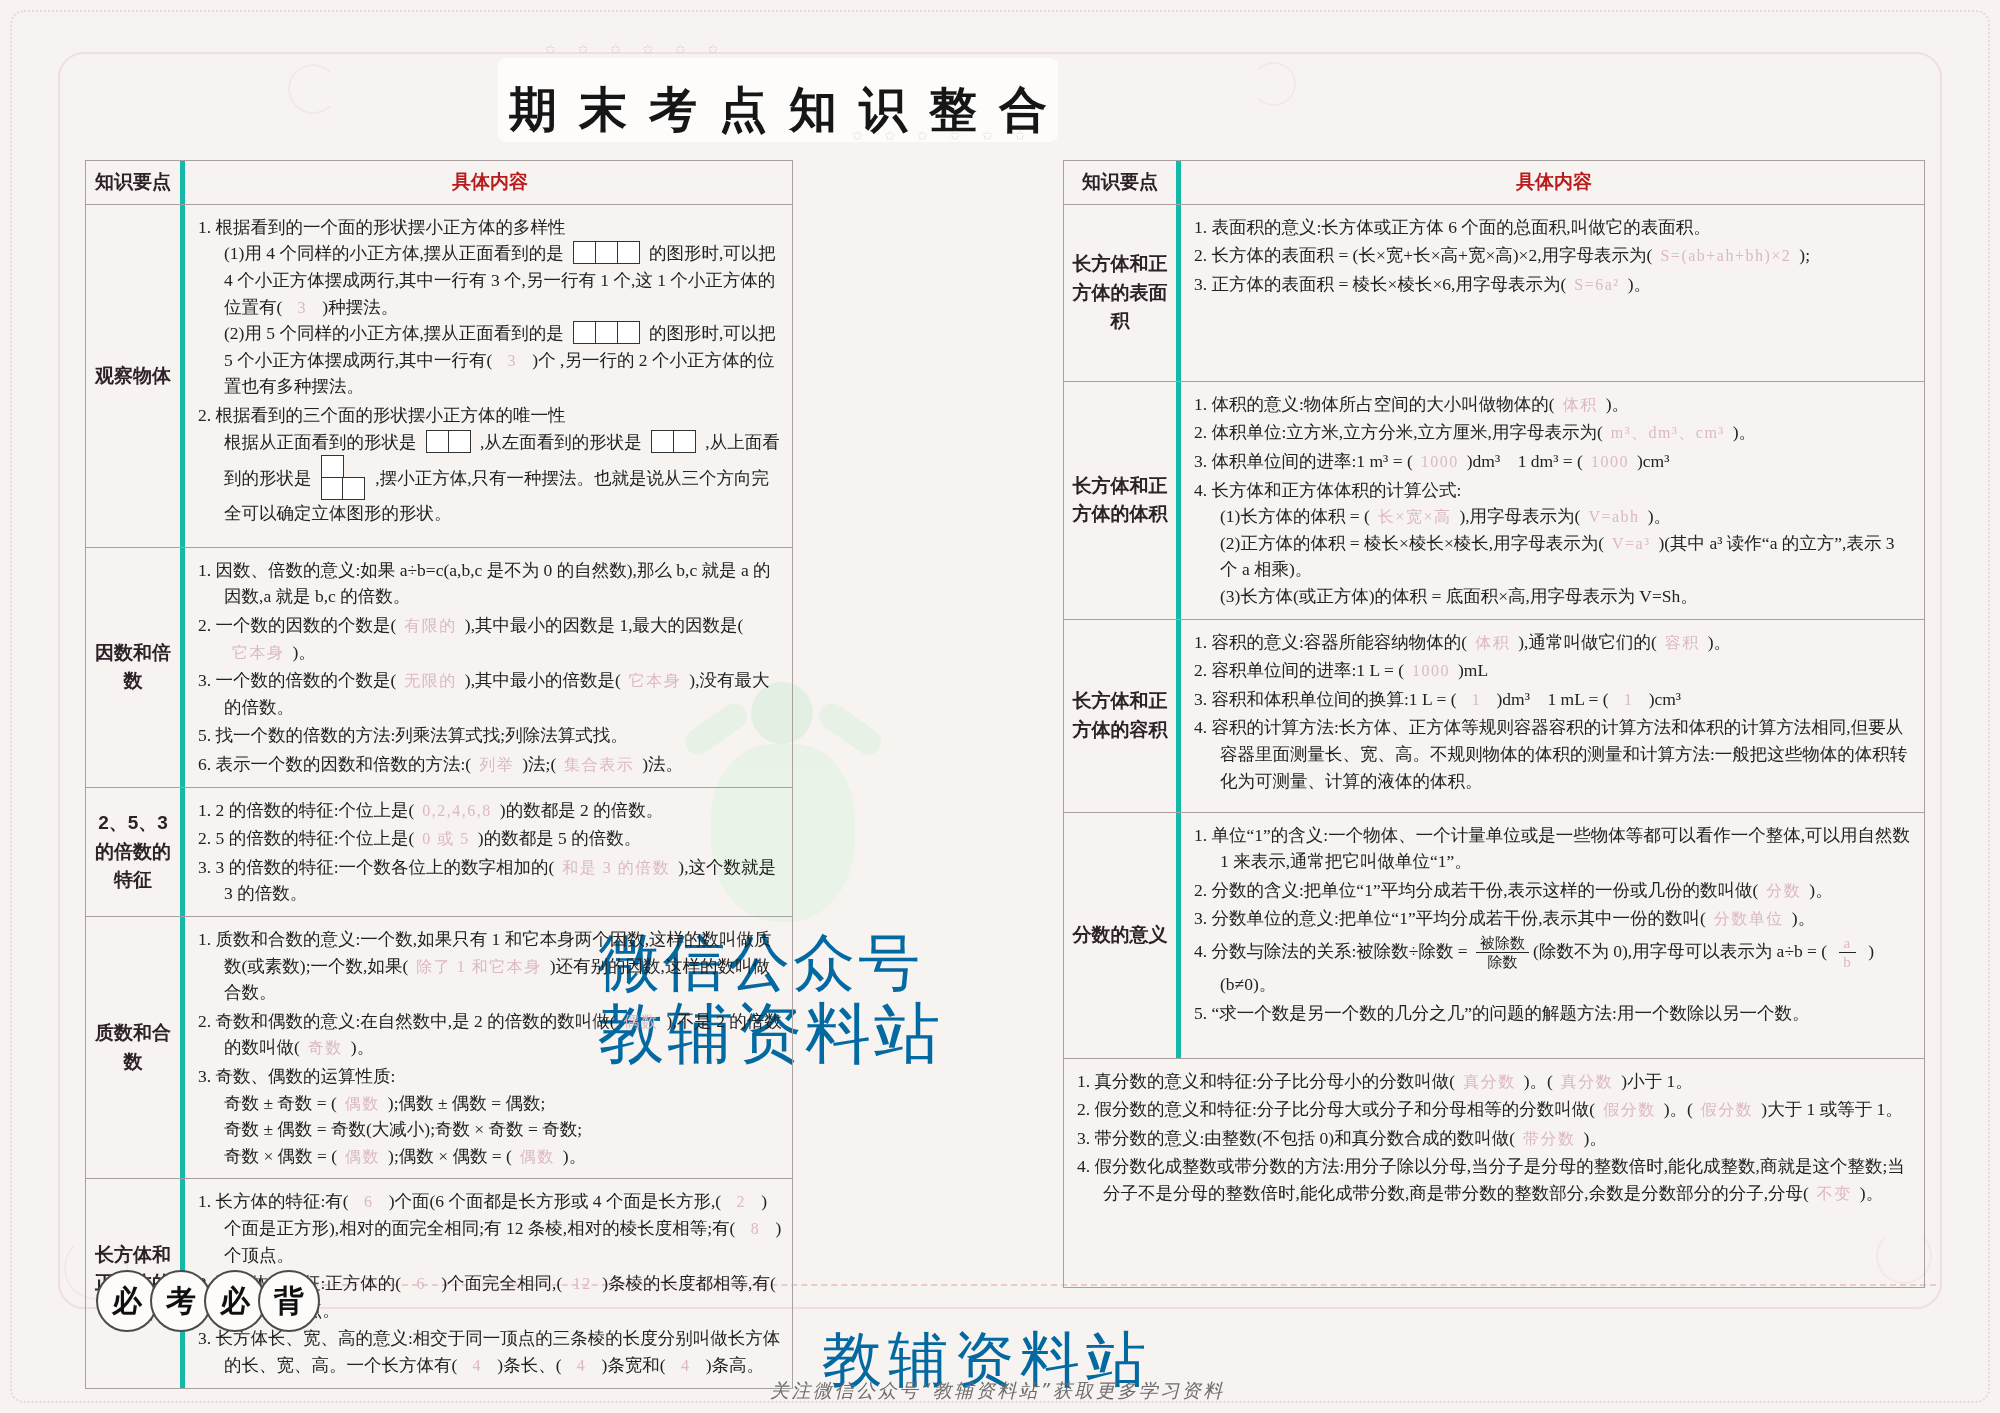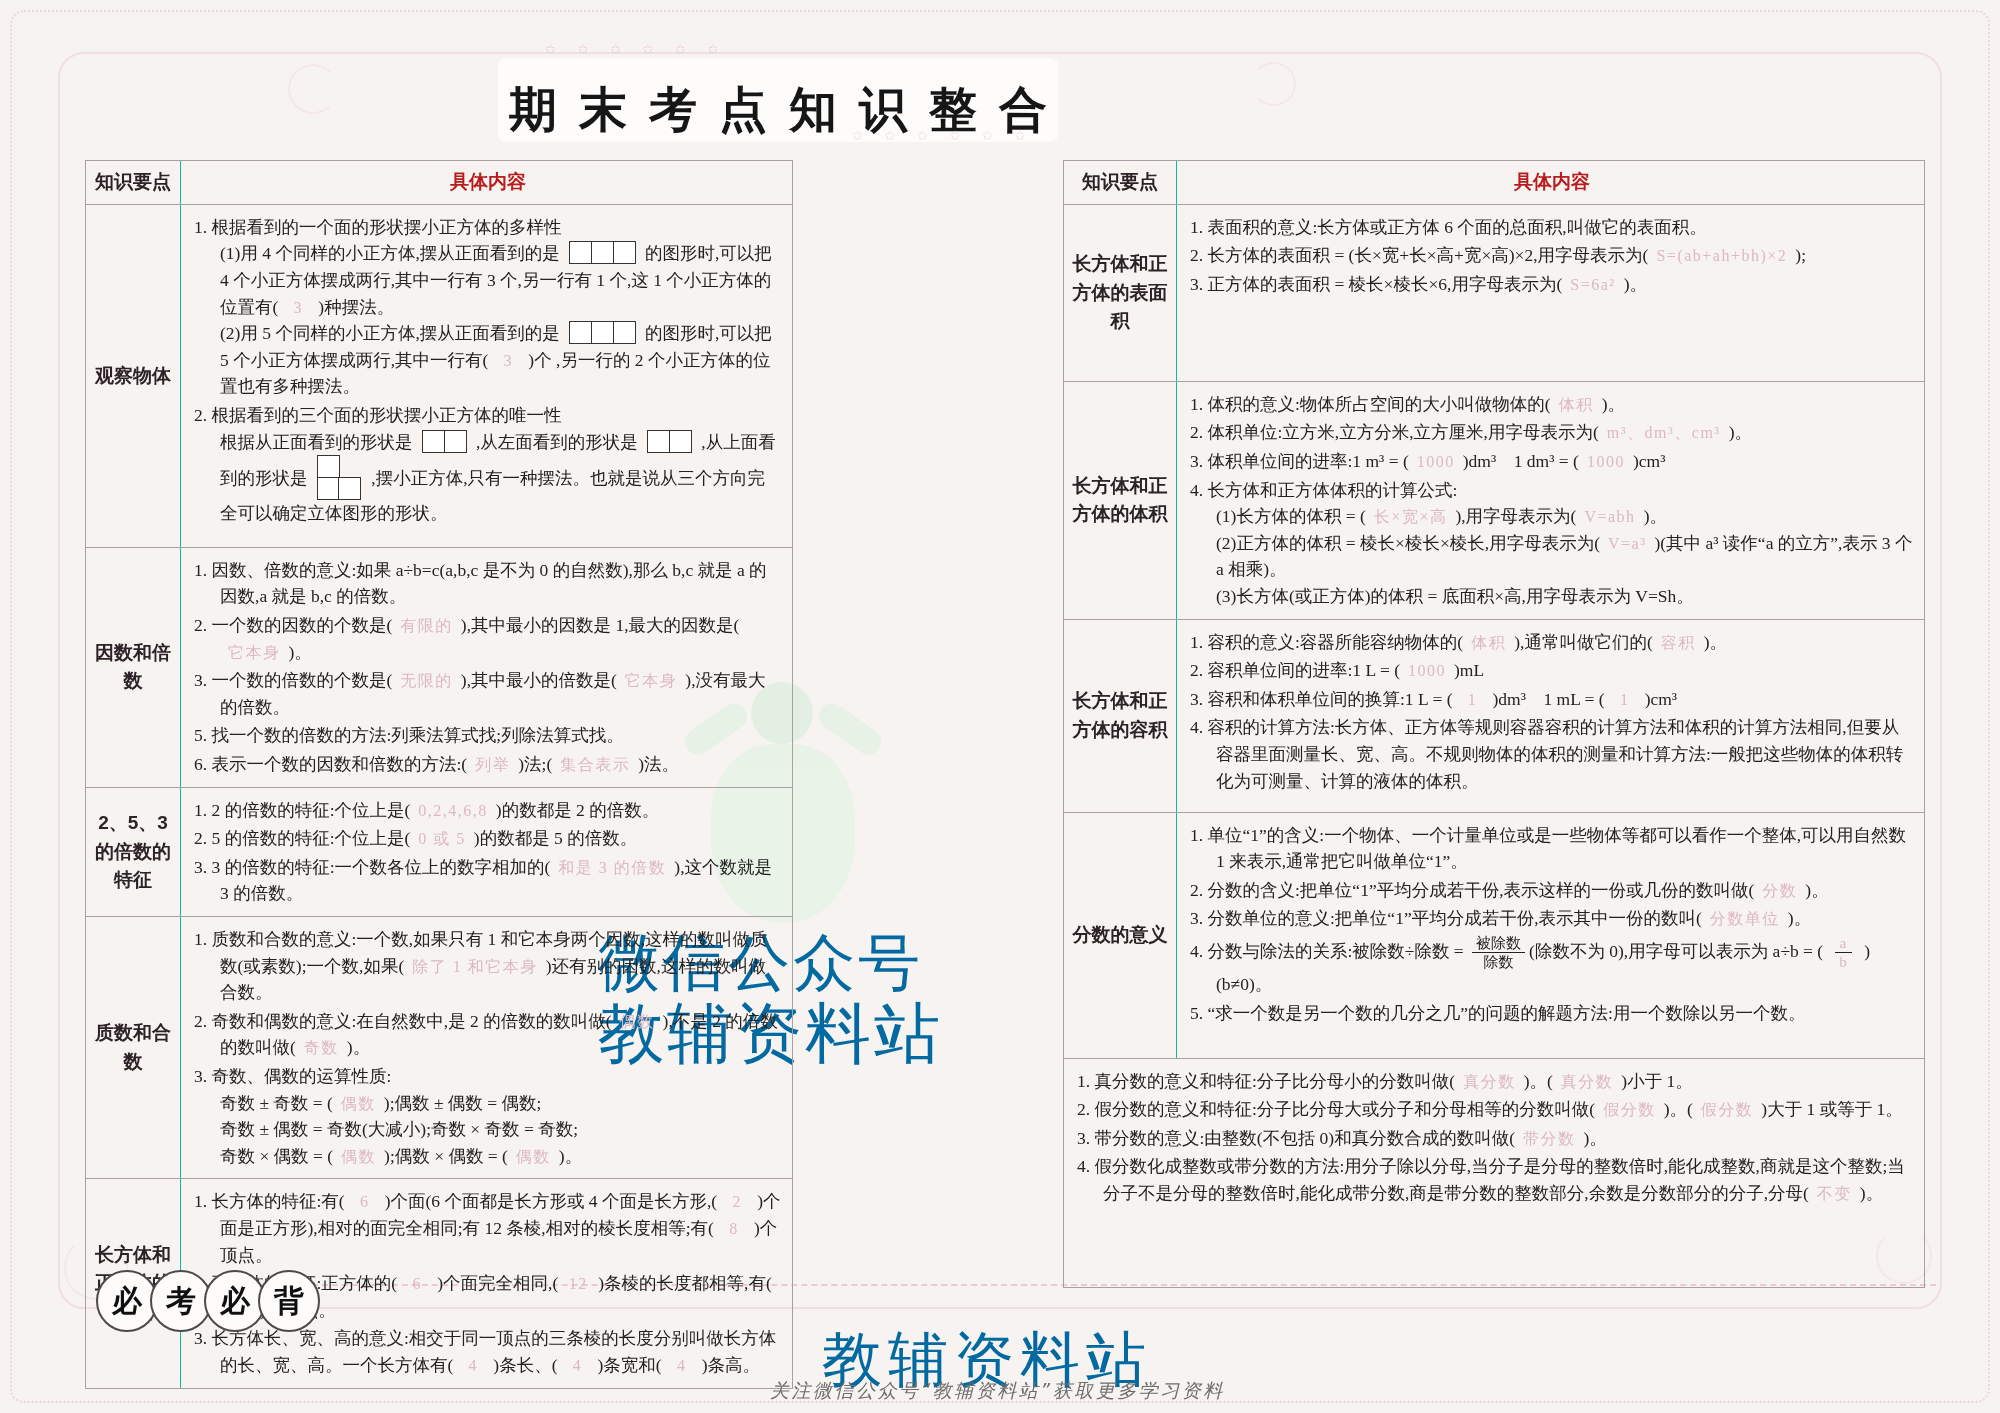--- a/index.html
+++ b/index.html
@@ -26,21 +26,21 @@
 
   
   .ktable{position:absolute;top:160px;border:1px solid #a8a0a0;z-index:2;background:transparent}
   #left-table{left:85px;width:706px}
   #right-table{left:1063px;width:860px}
   .t-row{display:flex;border-top:1px solid #a8a0a0}
   .t-row:first-child{border-top:none}
   .t-head{min-height:36px}
   .t-topic{flex:0 0 88px;display:flex;align-items:center;justify-content:center;text-align:center;
     font-family:"Liberation Sans",sans-serif;font-weight:700;font-size:19px;color:#2d2227;
-    border-right:1px solid #14b8a6;padding:4px 3px;line-height:1.5}
+    border-right:5px solid #14b8a6;padding:4px 3px;line-height:1.5}
   #right-table .t-topic{flex:0 0 106px}
   .t-content{flex:1;padding:7px 10px 7px 13px;font-size:17.5px;line-height:1.52}
   .t-chead{display:flex;align-items:center;justify-content:center;font-family:"Liberation Sans",sans-serif;font-weight:700;font-size:19px;color:#b91c1c}
   .item{padding-left:26px;text-indent:-26px;margin:2px 0}
 
   
   .boxes{display:inline-flex;vertical-align:-5px;margin:0 5px;text-indent:0}
   .boxes i{display:block;width:21px;height:21px;border:1.3px solid #333;background:#fff}
   .boxes i+i{margin-left:-1.3px}
   .lshape{display:inline-block;position:relative;width:45px;height:45px;vertical-align:-16px;margin:0 5px;text-indent:0}

